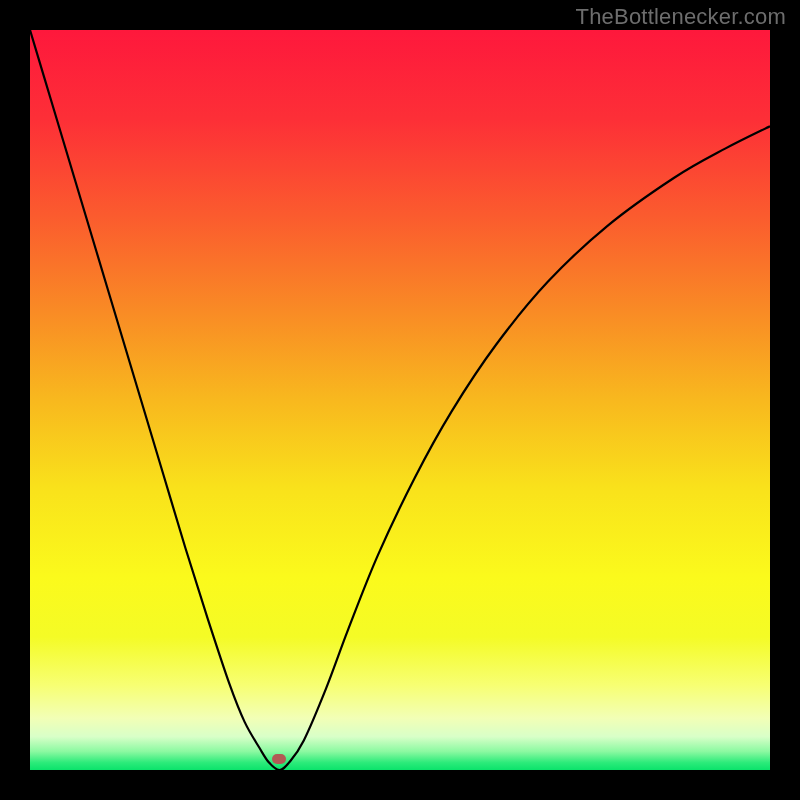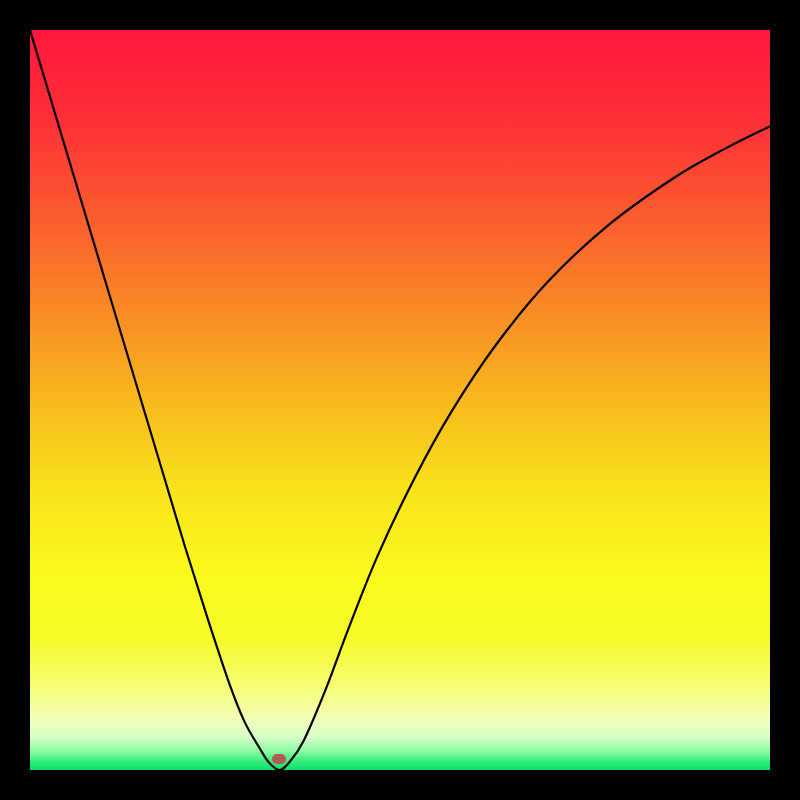--- a/index.html
+++ b/index.html
@@ -56,20 +56,21 @@
     height: 10px;
     border-radius: 5px;
     background: #b25a54;
     transform: translate(-50%, -50%);
   }
 </style>
 </head>
 <body>
 <div class="frame">
 
+  <div class="watermark">TheBottlenecker.com</div>
 
   <div class="plot">
     <svg class="gradient" viewBox="0 0 740 740" preserveAspectRatio="none">
       <defs>
         <linearGradient id="bg" x1="0" y1="0" x2="0" y2="1">
             <stop offset="0%" stop-color="#fe183c"></stop>
             <stop offset="12%" stop-color="#fd2f37"></stop>
             <stop offset="25%" stop-color="#fb5b2e"></stop>
             <stop offset="38%" stop-color="#f98b25"></stop>
             <stop offset="50%" stop-color="#f8b81e"></stop>

